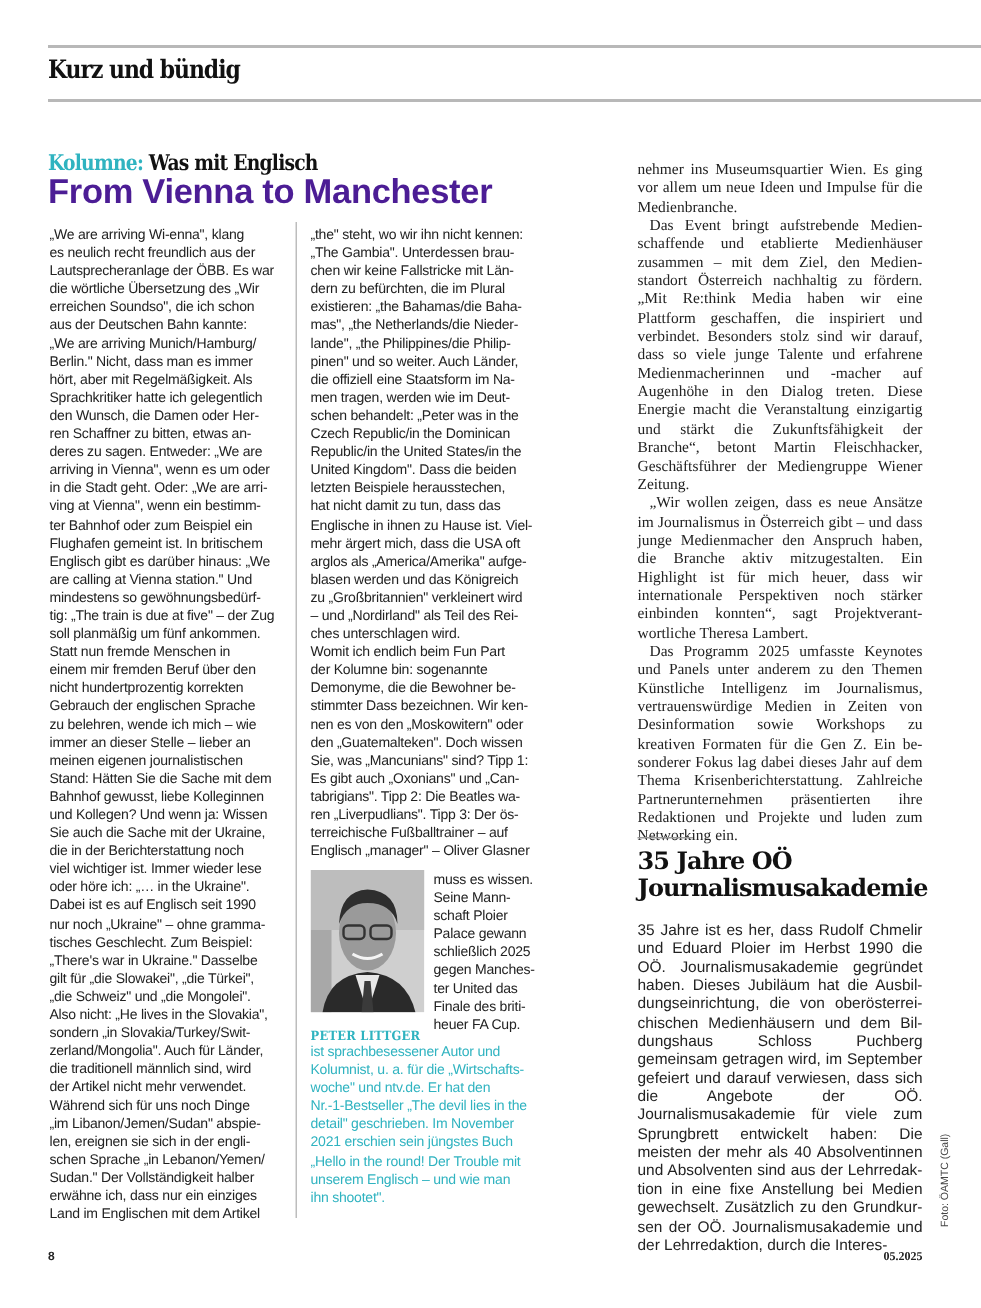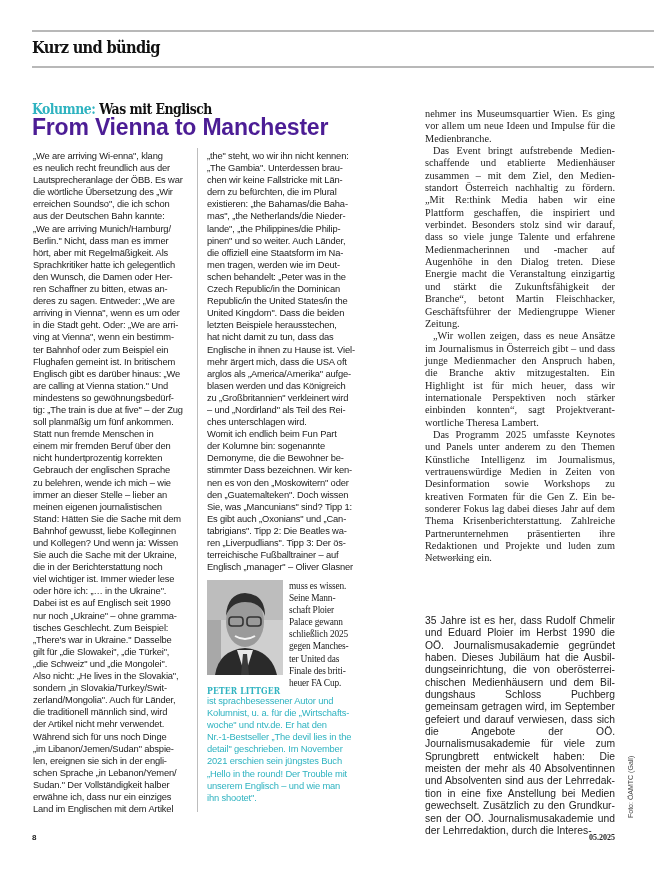--- a/index.html
+++ b/index.html
@@ -10,21 +10,21 @@
   .kicker { position: absolute; left: 32px; top: 100px; font-family: "DejaVu Serif", serif; font-weight: bold; font-size: 14.5px; letter-spacing: -0.6px; transform: scaleX(0.86); transform-origin: left; white-space: nowrap; }
   .kicker .accent { color: #2fb3c0; }
   .kicker .rest { color: #111; }
   .headline { position: absolute; left: 32px; top: 114px; font-family: "Liberation Sans", sans-serif; font-weight: bold; font-size: 23px; color: #4c1d95; letter-spacing: -0.2px; }
   .col { position: absolute; font-family: "Liberation Sans", sans-serif; font-size: 9.35px; line-height: 12.1px; color: #222; letter-spacing: -0.15px; }
   .col1 { left: 33px; top: 150px; width: 157px; }
   .col2 { left: 207px; top: 150px; width: 165px; }
   .divider { position: absolute; left: 197px; top: 148px; width: 1px; height: 664px; background: #bdbdbd; }
   .photo { position: absolute; left: 207px; top: 580px; width: 76px; height: 95px; overflow: hidden; }
   .photo svg { display: block; }
-  .wrap-text { position: absolute; left: 289px; top: 580px; width: 84px; font-family: Liberation Serif, serif; font-size: 9.35px; line-height: 12.1px; color: #222; letter-spacing: -0.15px; }
+  .wrap-text { position: absolute; left: 289px; top: 580px; width: 84px; font-family: Liberation Sans, sans-serif; font-size: 9.35px; line-height: 12.1px; color: #222; letter-spacing: -0.15px; }
   .author-name { position: absolute; left: 207px; top: 686px; font-family: "DejaVu Serif", serif; font-weight: bold; font-size: 8.5px; color: #2fb3c0; letter-spacing: 0.2px; transform: scaleX(0.9); transform-origin: left; }
   .author-bio { position: absolute; left: 207px; top: 695px; width: 168px; font-family: "Liberation Sans", sans-serif; font-size: 9.35px; line-height: 12.1px; color: #2fb3c0; letter-spacing: -0.15px; }
   .col3 { position: absolute; left: 425px; top: 82px; width: 190px; font-family: "Liberation Serif", serif; font-size: 10.3px; line-height: 12.35px; color: #222; text-align: justify; hyphens: manual; margin-top: 26px; }
   .col3 p { margin: 0; }
   .col3 .indent { text-indent: 8px; }
   .col3 em { font-style: italic; }
   .short-rule { position: absolute; left: 425px; top: 558px; width: 37px; height: 1px; background: #999; }
   .sub-headline { position: absolute; left: 425px; top: 565px; width: 200px; font-family: "DejaVu Serif", serif; font-weight: bold; font-size: 16px; line-height: 18px; color: #111; letter-spacing: -0.6px; }
   .col3b { position: absolute; left: 425px; top: 615px; width: 190px; font-family: Liberation Sans, sans-serif; font-size: 10.3px; line-height: 12.35px; color: #222; text-align: justify; }
   .col3b p { margin: 0; }
@@ -184,20 +184,21 @@
     </div>
 
   <div class="col3">
     <p>nehmer ins Museumsquartier Wien. Es ging vor allem um neue Ideen und Impul­se für die Medienbranche.</p>
     <p class="indent">Das Event bringt aufstrebende Medien­schaffende und etablierte Medienhäuser zusammen – mit dem Ziel, den Medien­standort Österreich nachhaltig zu för­dern. „Mit Re:think Media haben wir eine Plattform geschaffen, die inspiriert und verbindet. Besonders stolz sind wir dar­auf, dass so viele junge Talente und erfah­rene Medienmacherinnen und -macher auf Augenhöhe in den Dialog treten. Die­se Energie macht die Veranstaltung ein­zigartig und stärkt die Zukunftsfähigkeit der Branche“, betont Martin Fleischha­cker, Geschäftsführer der Mediengruppe Wiener Zeitung.</p>
     <p class="indent">„Wir wollen zeigen, dass es neue Ansätze im Journalismus in Österreich gibt – und dass junge Medienmacher den Anspruch haben, die Branche aktiv mitzugestalten. Ein Highlight ist für mich heuer, dass wir internationale Perspektiven noch stärker einbinden konnten“, sagt Projektverant­wortliche Theresa Lambert.</p>
     <p class="indent">Das Programm 2025 umfasste Keynotes und Panels unter anderem zu den The­men Künstliche Intelligenz im Journalis­mus, vertrauenswürdige Medien in Zeiten von Desinformation sowie Workshops zu kreativen Formaten für die Gen Z. Ein be­sonderer Fokus lag dabei dieses Jahr auf dem Thema Krisenberichterstattung. Zahlreiche Partnerunternehmen präsen­tierten ihre Redaktionen und Projekte und luden zum Networking ein.</p>
   </div>
 
   <div class="short-rule"></div>
+  <div class="sub-headline">35 Jahre OÖ Journalismusakademie</div>
   <div class="col3b">
     <p>35 Jahre ist es her, dass Rudolf Chmelir und Eduard Ploier im Herbst 1990 die OÖ. Journalismusakademie gegründet haben. Dieses Jubiläum hat die Ausbil­dungseinrichtung, die von oberösterrei­chischen Medienhäusern und dem Bil­dungshaus Schloss Puchberg gemeinsam getragen wird, im September gefeiert und darauf verwiesen, dass sich die Angebote der OÖ. Journalismusakademie für viele zum Sprungbrett entwickelt haben: Die meisten der mehr als 40 Absolventinnen und Absolventen sind aus der Lehrredak­tion in eine fixe Anstellung bei Medien gewechselt. Zusätzlich zu den Grundkur­sen der OÖ. Journalismusakademie und der Lehrredaktion, durch die Interes-</p>
   </div>
 
   <div class="credit">Foto: ÖAMTC (Gall)</div>
 
   <div class="folio-left">8</div>
   <div class="folio-right">05.2025</div>
 </div>
 

